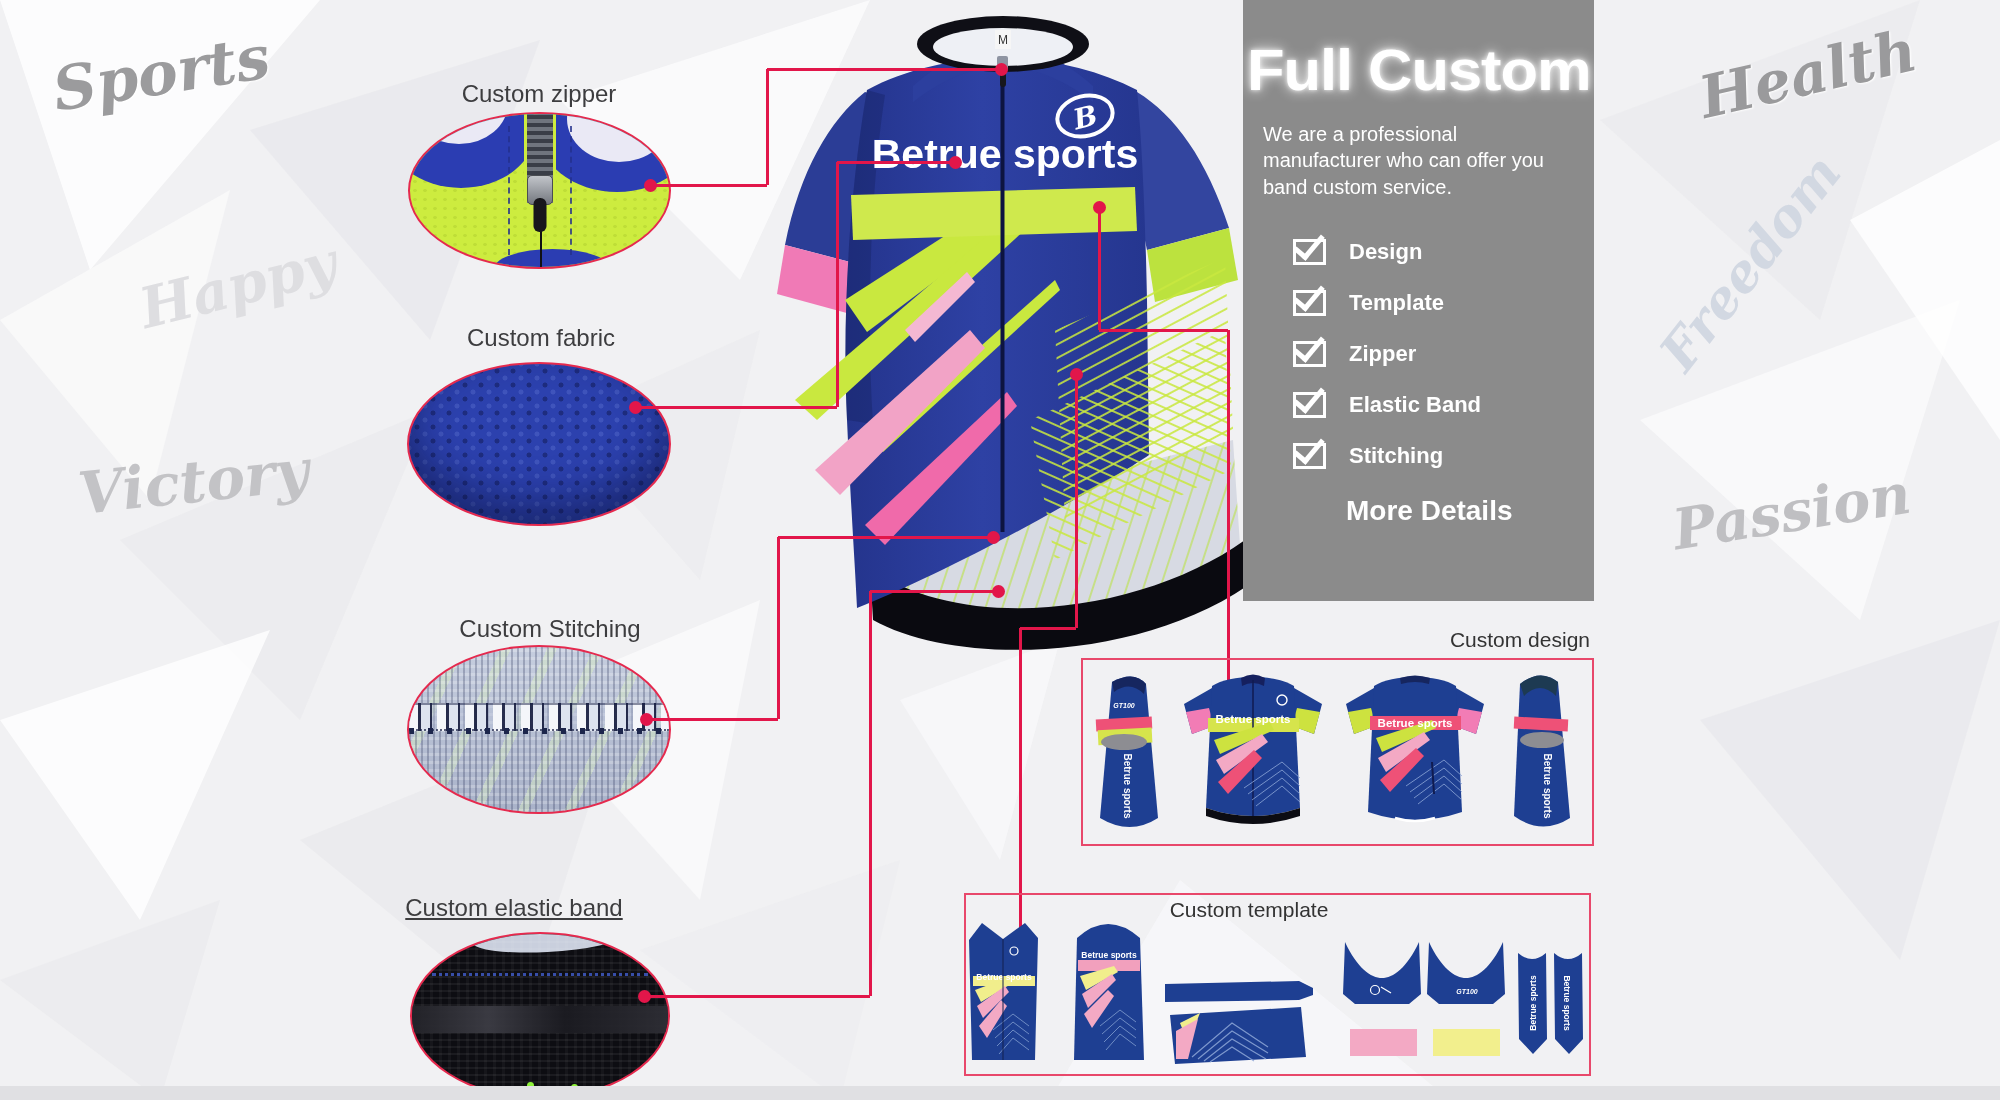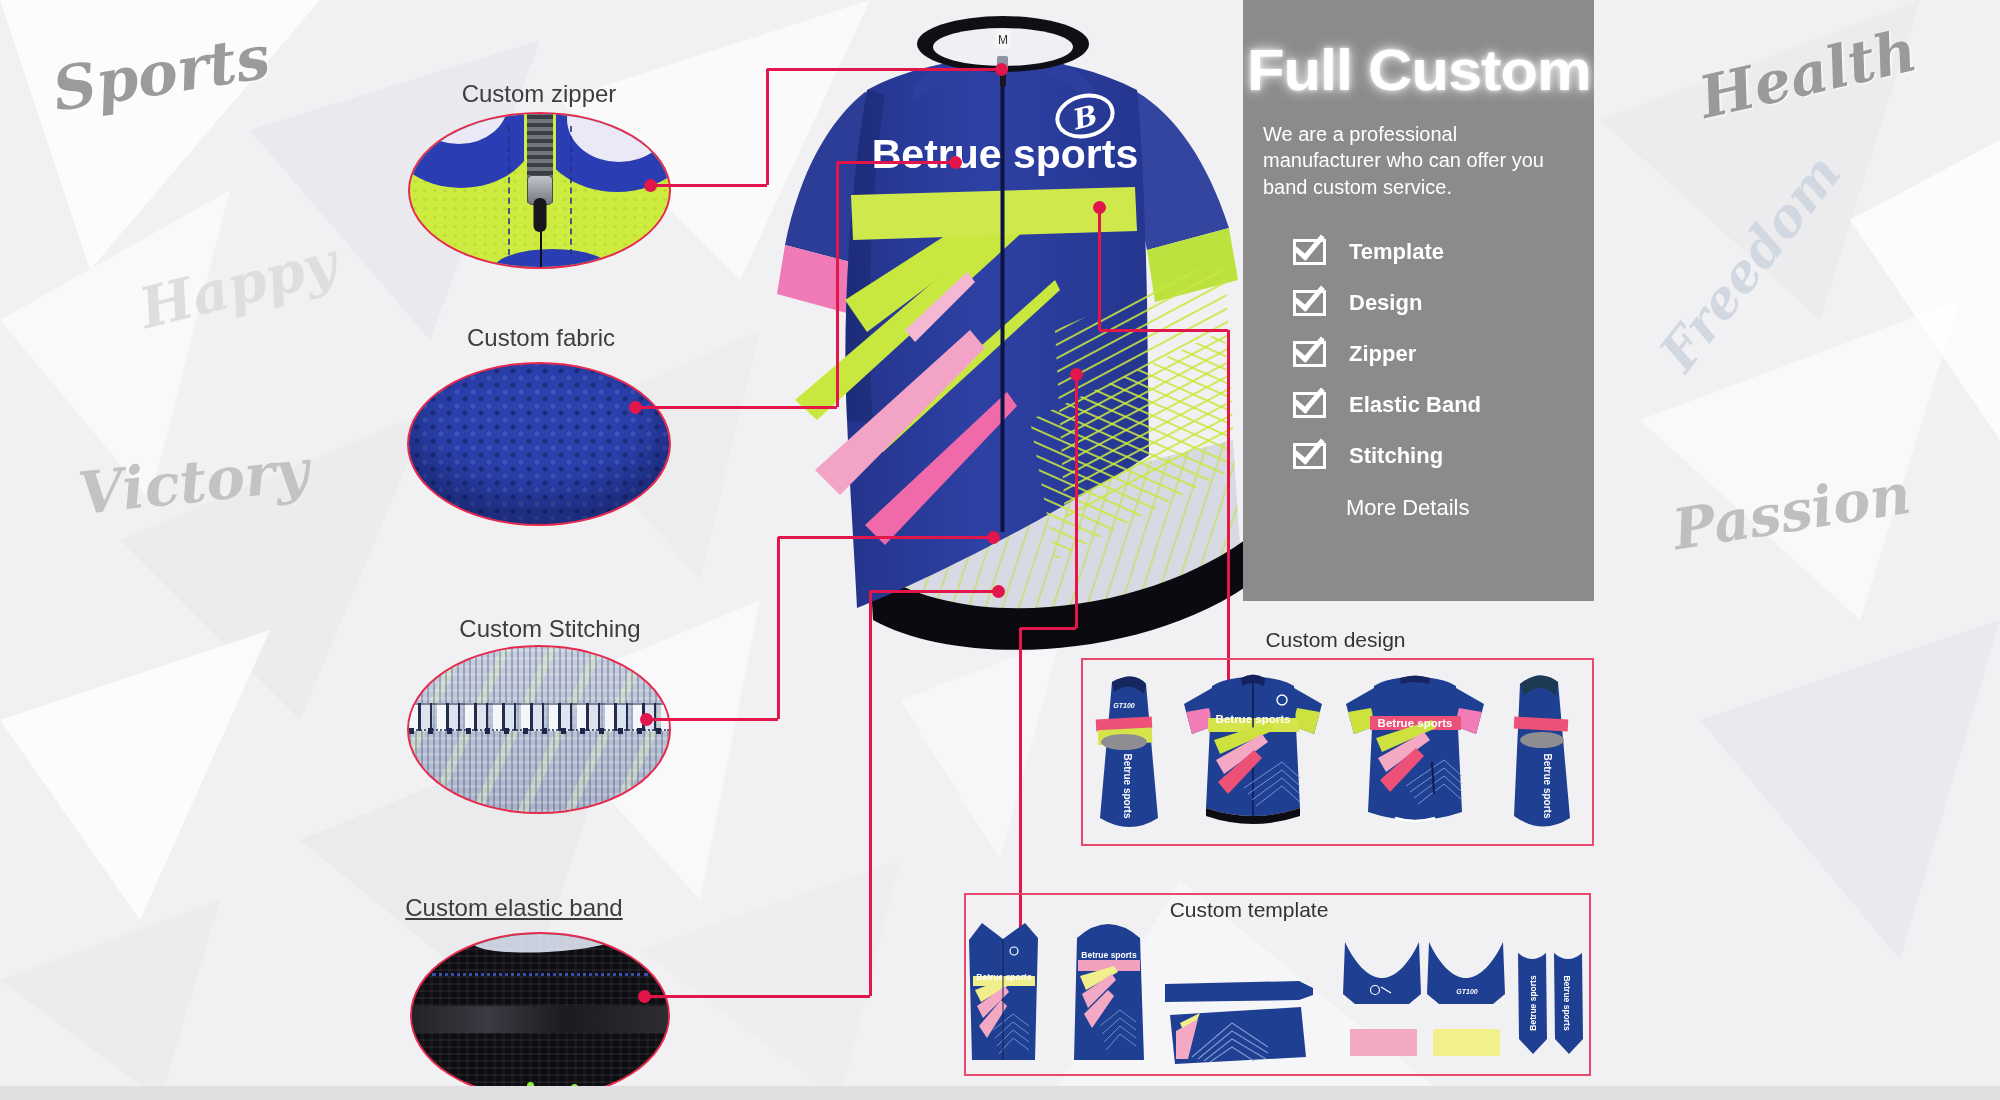--- a/index.html
+++ b/index.html
@@ -79,21 +79,21 @@
   .panel{position:absolute;left:1243px;top:0;width:351px;height:601px;background:#8b8b8b;color:#fff;}
   .panel h1{margin:36px 0 0 4px;font-size:58px;font-weight:800;letter-spacing:-1px;
      transform:scaleX(1.06);transform-origin:left;white-space:nowrap;
      text-shadow:0 0 12px rgba(255,255,255,.95),0 0 4px rgba(255,255,255,.8);}
   .panel p{margin:18px 0 0 20px;width:312px;font-size:20px;line-height:1.32;}
   .panel ul{list-style:none;margin:26px 0 0 0;padding:0 0 0 50px;}
   .panel li{display:flex;align-items:center;height:51px;font-size:22px;font-weight:bold;}
   .chk{position:relative;width:27px;height:20px;border:3px solid #fff;margin-right:23px;flex:none;}
   .chk::after{content:"";position:absolute;left:5px;top:-13px;width:11px;height:25px;
      border-right:5px solid #fff;border-bottom:5px solid #fff;transform:rotate(40deg);}
-  .more{margin:14px 16px 0 103px;font-size:22px;font-weight:normal;cursor:pointer;}
+  .more{margin:14px 16px 0 103px;font-size:28px;font-weight:bold;cursor:pointer;}
 
   
   .section-title{position:absolute;font-size:21px;color:#333;}
   .red-box{position:absolute;border:2px solid #e8486b;}
   .flat-rect{position:absolute;}
 
   .footer-strip{position:absolute;left:0;top:1086px;width:2000px;height:14px;background:#e0e0e3;}
 </style>
 </head>
 <body>
@@ -255,43 +255,43 @@
   <div class="cdot" style="left:1221.5px;top:716.5px;"></div>
   <div class="cdot" style="left:1069.5px;top:367.5px;"></div>
   <div class="cdot" style="left:1013.5px;top:1001.5px;"></div>
 
   <div class="panel">
     <h1>Full Custom</h1>
     <p>We are a professional manufacturer who can offer you band custom service.</p>
     <ul>
       <li>
           <span class="chk"></span>
-          <span>Template</span>
+          <span>Design</span>
         </li>
       <li>
           <span class="chk"></span>
-          <span>Design</span>
+          <span>Template</span>
         </li>
       <li>
           <span class="chk"></span>
           <span>Zipper</span>
         </li>
       <li>
           <span class="chk"></span>
           <span>Elastic Band</span>
         </li>
       <li>
           <span class="chk"></span>
           <span>Stitching</span>
         </li>
     </ul>
     <div class="more">More Details</div>
   </div>
 
-  <div class="section-title" style="left:1081px;top:628px;width:509px;text-align:center;">Custom design</div>
+  <div class="section-title" style="left:1081px;top:628px;width:509px;text-align:right;">Custom design</div>
   <div class="red-box" style="left:1081px;top:658px;width:509px;height:184px;"></div>
 
   <svg class="abs" style="left:1084px;top:666px;" width="76" height="174" viewBox="0 0 76 174">
     <path d="M28,16 Q50,4 62,18 L74,152 Q46,170 16,152 Z" fill="#1e3f92"></path>
     <path d="M28,16 Q50,4 62,18 L60,28 Q46,14 30,26 Z" fill="#16265f"></path>
     <text x="40" y="42" text-anchor="middle" font-size="7" font-weight="bold" font-style="italic" fill="#fff" font-family="Liberation Sans, sans-serif">GT100</text>
     <rect x="12" y="52" width="56" height="12" fill="#ee5177" transform="rotate(-3 40 58)"></rect>
     <rect x="14" y="63" width="54" height="15" fill="#d6e44c" transform="rotate(-3 40 70)"></rect>
     <ellipse cx="40" cy="76" rx="23" ry="8" fill="#8d8d92"></ellipse>
     <text transform="rotate(90 40 120)" x="40" y="120" text-anchor="middle" font-size="10" font-weight="bold" fill="#fff" font-family="Liberation Sans, sans-serif">Betrue sports</text>

